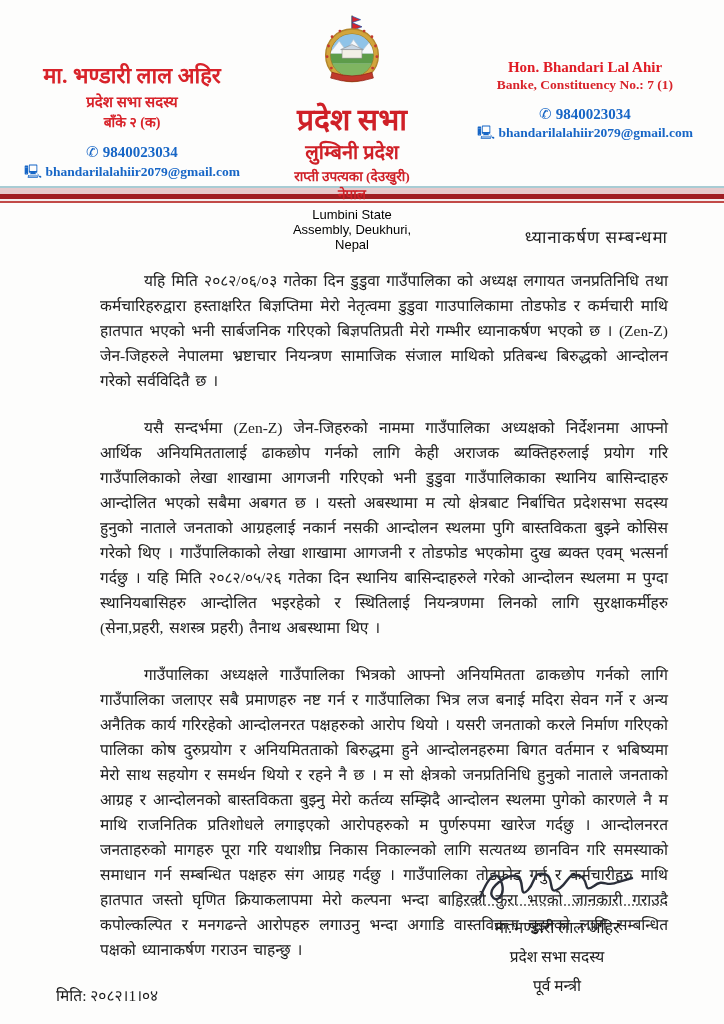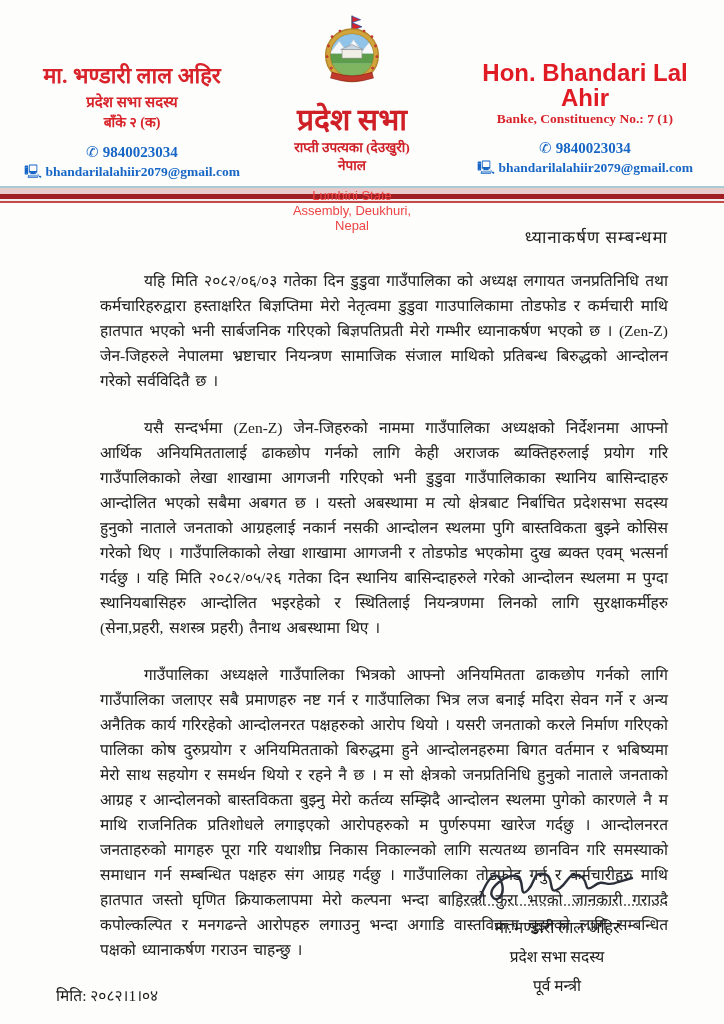--- a/index.html
+++ b/index.html
@@ -26,35 +26,35 @@
   .lh-right { width: 258px; padding-top: 48px; }
   .lh-center { flex: 1; padding-top: 2px; }
 
   .np-name {
     color: #d8232a; font-weight: bold; font-size: 22px; line-height: 1.1;
     font-family: "Liberation Serif", serif;
   }
   .np-sub   { color: #d8232a; font-weight: bold; font-size: 15px; margin-top: 3px; }
   .np-const { color: #d8232a; font-weight: bold; font-size: 14px; margin-top: 1px; }
 
-  .en-name  { color: #e01b24; font-weight: bold; font-size: 24px; line-height: 1.05;
-              font-family: Liberation Sans, sans-serif; }
+  .en-name  { color: #e01b24; font-weight: bold; font-size: 15px; line-height: 1.05;
+              font-family: Liberation Serif, serif; }
   .en-sub   { color: #1646a0; font-weight: bold; font-size: 16px; margin-top: 2px; }
   .en-const { color: #d8232a; font-weight: bold; font-size: 13.5px; margin-top: 1px; }
 
   .contact { margin-top: 12px; line-height: 1.3; }
   .contact .phone { color: #1766c6; font-weight: bold; font-size: 15px; }
   .contact .email { color: #1766c6; font-weight: bold; font-size: 13.5px; }
   .glyph { font-family: "DejaVu Sans", sans-serif; font-weight: normal; }
 
   .emblem-wrap { height: 74px; display: flex; justify-content: center; }
   .c-assembly { color: #cf2027; font-weight: bold; font-size: 30px; line-height: 1.05; margin-top: 16px; }
   .c-province { color: #cf2027; font-weight: bold; font-size: 20px; margin-top: 2px; }
   .c-valley   { color: #cf2027; font-weight: bold; font-size: 13.5px; margin-top: 2px; }
-  .c-english  { color: #ef4444; font-size: 13px; margin-top: 14px;
+  .c-english  { color: #000000; font-size: 13px; margin-top: 4px;
                 font-family: "Liberation Sans", sans-serif; }
 
   
   .sep { width: 724px; }
   .sep .l1 { height: 2px; background: #a8ccd4; }
   .sep .l2 { height: 6px; background: #e6cacc; }
   .sep .l3 { height: 5px; background: #a01e23; }
   .sep .l4 { height: 2px; background: #f3eded; }
   .sep .l5 { height: 2px; background: #c24a48; }
 
@@ -139,20 +139,21 @@
             <path d="M18 56 L82 56 L84 70 L16 70 Z" fill="#5d9c4a"></path>
             <rect x="36" y="50" width="28" height="12" fill="#f2efe6" stroke="#8a8a8a" stroke-width="0.8"></rect>
             <path d="M34 50 L50 43 L66 50 Z" fill="#c8d6e4" stroke="#8a8a8a" stroke-width="0.8"></path>
             <path d="M16 70 L84 70 L84 90 L16 90 Z" fill="#7fb561"></path>
           </g>
 
           <path d="M22 82 Q50 92 78 82 L80 90 Q50 100 20 90 Z" fill="#c0392b" stroke="#8e2418" stroke-width="1"></path>
         </svg>
       </div>
       <div class="c-assembly">प्रदेश सभा</div>
+      <div class="c-province">लुम्बिनी प्रदेश</div>
       <div class="c-valley">राप्ती उपत्यका (देउखुरी) नेपाल</div>
       <div class="c-english">Lumbini State Assembly, Deukhuri, Nepal</div>
     </div>
 
     <div class="lh-col lh-right">
       <div class="en-name">Hon. Bhandari Lal Ahir</div>
       <div class="en-const">Banke, Constituency No.: 7 (1)</div>
       <div class="contact">
         <div class="phone">
           <span class="glyph">✆</span>

